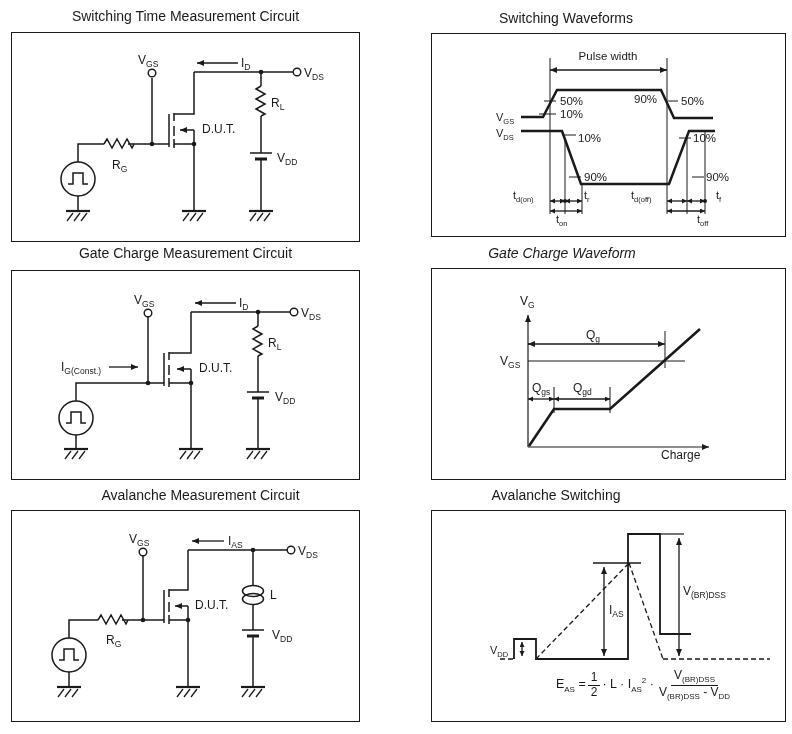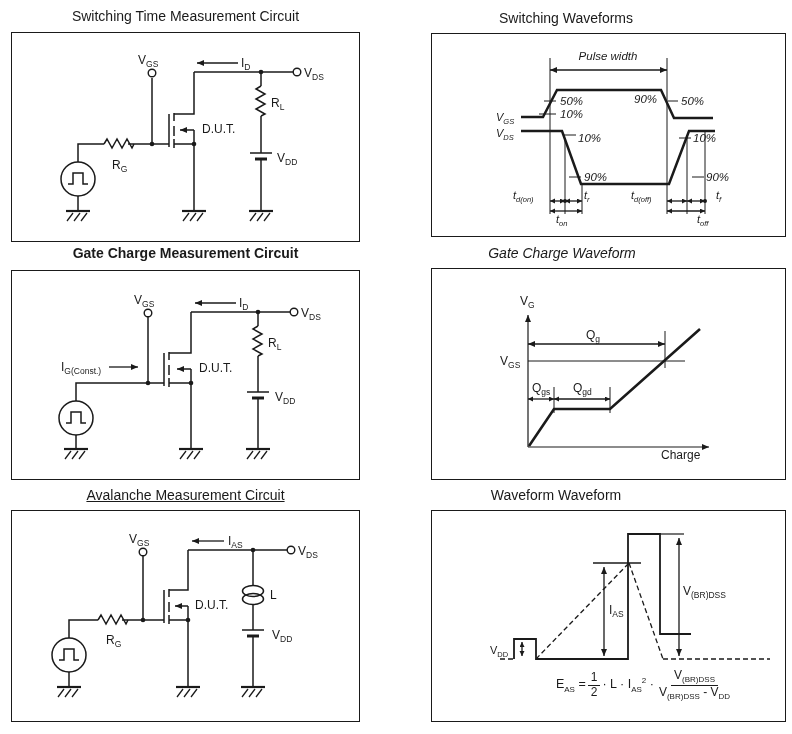--- a/index.html
+++ b/index.html
@@ -31,24 +31,24 @@
   .formula sup{font-size:8px;}
   .frac{display:inline-flex;flex-direction:column;align-items:center;line-height:1.15;font-size:12px;}
   .frac .num{border-bottom:1.3px solid #1a1a1a;padding:0 3px;}
   .frac .den{padding:0 3px;}
 </style>
 </head>
 <body>
 
 <div class="ptitle" style="left:11px;top:8px;width:349px;">Switching Time Measurement Circuit</div>
 <div class="ptitle" style="left:431px;top:10px;width:270px;text-align:center;">Switching Waveforms</div>
-<div class="ptitle" style="left:11px;top:245px;width:349px;font-weight:bold;">Gate Charge Measurement Circuit</div>
+<div class="ptitle" style="left:11px;top:245px;width:349px;">Gate Charge Measurement Circuit</div>
 <div class="ptitle" style="left:431px;top:245px;width:262px;font-style:italic;">Gate Charge Waveform</div>
-<div class="ptitle" style="left:11px;top:487px;width:349px;text-decoration:underline;">Avalanche Measurement Circuit</div>
-<div class="ptitle" style="left:431px;top:487px;width:250px;">Waveform Waveform</div>
+<div class="ptitle" style="left:26px;top:487px;width:349px;">Avalanche Measurement Circuit</div>
+<div class="ptitle" style="left:431px;top:487px;width:250px;">Avalanche Switching</div>
 
 <div class="box" style="left:11px;top:32px;width:349px;height:210px;">
 <svg width="347" height="207" viewBox="0 0 347 207">
   <defs>
     <marker id="ah" orient="auto-start-reverse" markerUnits="userSpaceOnUse" markerWidth="8" markerHeight="7" refX="7" refY="3">
           <path d="M0,0 L7,3 L0,6 Z" fill="#1a1a1a"></path>
         </marker>
     <marker id="ahs" orient="auto-start-reverse" markerUnits="userSpaceOnUse" markerWidth="6" markerHeight="6" refX="5" refY="2.5">
           <path d="M0,0 L5,2.5 L0,5 Z" fill="#1a1a1a"></path>
         </marker>
@@ -108,21 +108,21 @@
   <text x="126" y="31"><tspan>V</tspan><tspan class="sb" dy="3">GS</tspan></text>
   <text x="229" y="34"><tspan>I</tspan><tspan class="sb" dy="3">D</tspan></text>
   <text x="292" y="44"><tspan>V</tspan><tspan class="sb" dy="3">DS</tspan></text>
   <text x="259" y="74"><tspan>R</tspan><tspan class="sb" dy="3">L</tspan></text>
   <text x="100" y="136"><tspan>R</tspan><tspan class="sb" dy="3">G</tspan></text>
   <text x="265" y="129"><tspan>V</tspan><tspan class="sb" dy="3">DD</tspan></text>
   <text x="190" y="100">D.U.T.</text>
 </svg>
 </div>
 
-<div class="box" style="left:431px;top:33px;width:355px;height:204px;font-style:italic;">
+<div class="box" style="left:431px;top:33px;width:355px;height:204px;">
 <svg width="352" height="201" viewBox="0 0 352 201">
   <line class="thn" x1="118" y1="24" x2="118" y2="180"></line>
   <line class="thn" x1="235" y1="24" x2="235" y2="180"></line>
   <line class="thn" x1="133" y1="104" x2="133" y2="180"></line>
   <line class="thn" x1="150" y1="150" x2="150" y2="180"></line>
   <line class="thn" x1="255" y1="101" x2="255" y2="180"></line>
   <line class="thn" x1="273" y1="97" x2="273" y2="180"></line>
   <line class="arr" x1="118" y1="36" x2="235" y2="36" marker-start="url(#ah)" marker-end="url(#ah)"></line>
   <text class="pct" x="176" y="26" text-anchor="middle">Pulse width</text>
   <path class="thk" d="M89,83 H111 L125,56 H229 L242,84 H281"></path>

